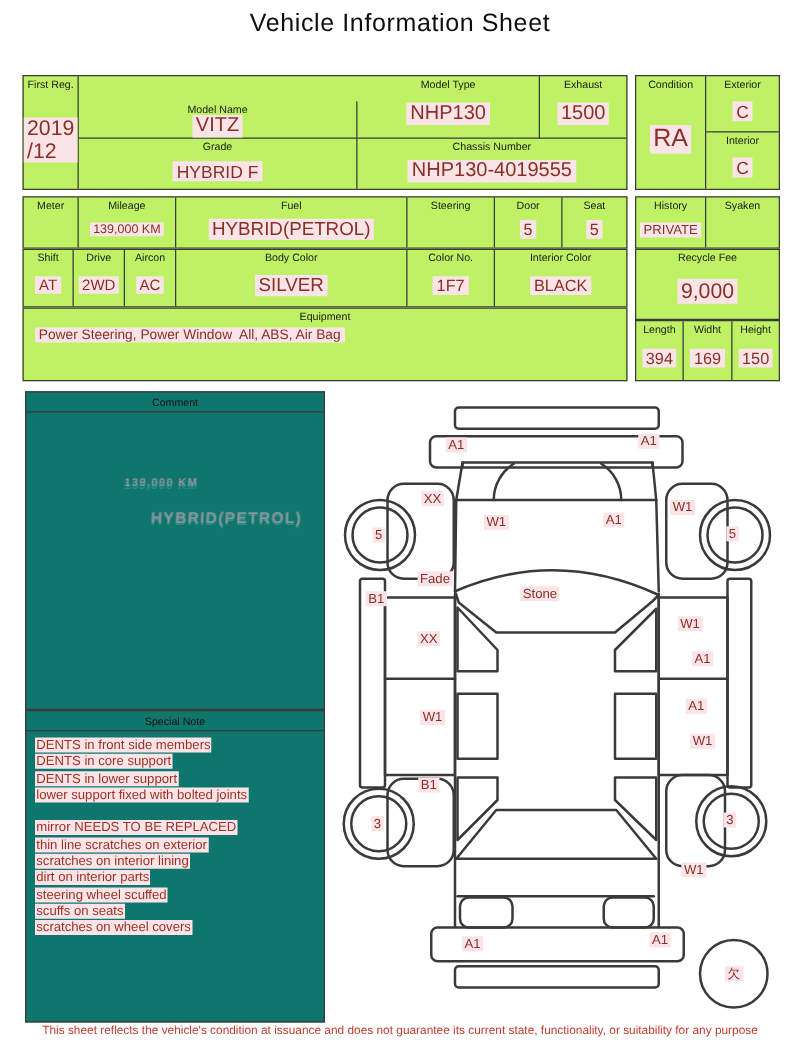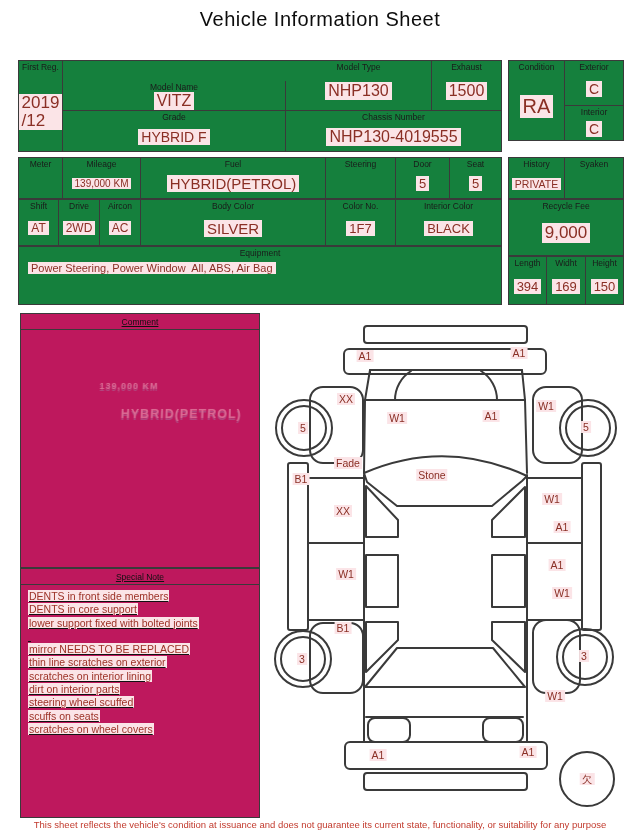--- a/index.html
+++ b/index.html
@@ -8,33 +8,33 @@
     --note:#9c3126;
     --footer:#c23b2e;
     --border:#3a3a3a;
   }
   html,body{margin:0;padding:0;background:#fff;}
   .sheet{position:relative;width:640px;height:835px;background:#fff;
          font-family:"Liberation Sans",sans-serif;color:#111;overflow:hidden;}
   .title{position:absolute;top:8px;left:0;width:100%;text-align:center;
          font-size:20px;font-weight:500;letter-spacing:.5px;color:#0d0d0d;}
   
-  .tbl{position:absolute;display:grid;border:1.5px solid var(--border);box-sizing:border-box;background:#15803d;}
+  .tbl{position:absolute;display:grid;border:1.5px solid var(--border);box-sizing:border-box;background:#bef264;}
   .cell{display:flex;flex-direction:column;min-width:0;box-sizing:border-box;}
   .br{border-right:1.3px solid var(--border);}
   .bb{border-bottom:1.3px solid var(--border);}
   .hdr{font-size:8.5px;text-align:center;padding-top:1px;color:#1a1a1a;white-space:nowrap;overflow:hidden;}
   .val{flex:1;display:flex;align-items:center;justify-content:center;min-height:0;}
   .hl{background:var(--hl);color:var(--maroon);padding:0 3px;white-space:nowrap;}
   .fs17{font-size:17px;} .fs16{font-size:16px;} .fs15{font-size:15px;} .fs14{font-size:14px;}
   .fs13{font-size:13px;} .fs12{font-size:12px;} .fs11{font-size:11px;} .fs10{font-size:10px;}
   .fs20{font-size:20px;}
   .left-align{justify-content:flex-start;align-items:flex-start;padding:2px 0 0 9px;}
   
-  .notebox{position:absolute;border:1.5px solid var(--border);box-sizing:border-box;background:#be185d;text-decoration:underline;}
+  .notebox{position:absolute;border:1.5px solid var(--border);box-sizing:border-box;background:#0f766e;}
   .notebox .boxhdr{height:15px;border-bottom:1.3px solid var(--border);display:flex;
                    align-items:center;justify-content:center;font-size:8.5px;}
   .notelines{padding:5px 4px 0 7px;}
   .noteline{font-size:10.5px;line-height:13.3px;color:var(--note);}
   .noteline .hl{color:var(--note);padding:0 1px;}
   .ghost{position:absolute;left:42px;top:34px;color:#f2aec0;opacity:.55;filter:blur(.6px);
          font-size:12.5px;font-weight:bold;letter-spacing:1px;white-space:pre;
          text-shadow:0 2px 0 rgba(140,215,230,.45);transform:skewX(-2deg);}
   .ghost .g2{display:block;margin-left:58px;margin-top:1px;}
   
@@ -84,21 +84,21 @@
         </div>
     </div>
     <div class="cell" style="grid-row:2;grid-column:3/5;">
       <div class="hdr">Chassis Number</div>
       <div class="val">
           <span class="hl fs16">NHP130-4019555</span>
         </div>
     </div>
   </div>
 
-  <div class="tbl" style="left:508px;top:60px;width:116px;height:81px;grid-template-columns:56px 1fr;grid-template-rows:45px 1fr;">
+  <div class="tbl" style="left:508px;top:60px;width:116px;height:92px;grid-template-columns:56px 1fr;grid-template-rows:45px 1fr;">
     <div class="cell br" style="grid-row:1/3;grid-column:1;">
       <div class="hdr">Condition</div>
       <div class="val">
           <span class="hl fs20">RA</span>
         </div>
     </div>
     <div class="cell bb" style="grid-row:1;grid-column:2;">
       <div class="hdr">Exterior</div>
       <div class="val">
           <span class="hl fs14">C</span>
@@ -254,20 +254,21 @@
         <span class="g2">HYBRID(PETROL)</span>
       </div>
     </div>
   </div>
 
   <div class="notebox" style="left:20px;top:568px;width:240px;height:250px;">
     <div class="boxhdr">Special Note</div>
     <div class="notelines">
         <div class="noteline"><span class="hl">DENTS in front side members</span></div>
         <div class="noteline"><span class="hl">DENTS in core support</span></div>
+        <div class="noteline"><span class="hl">DENTS in lower support</span></div>
         <div class="noteline"><span class="hl">lower support fixed with bolted joints</span></div>
         <div class="noteline blank">&nbsp;</div>
         <div class="noteline"><span class="hl">mirror NEEDS TO BE REPLACED</span></div>
         <div class="noteline"><span class="hl">thin line scratches on exterior</span></div>
         <div class="noteline"><span class="hl">scratches on interior lining</span></div>
         <div class="noteline"><span class="hl">dirt on interior parts</span></div>
         <div class="noteline"><span class="hl">steering wheel scuffed</span></div>
         <div class="noteline"><span class="hl">scuffs on seats</span></div>
         <div class="noteline"><span class="hl">scratches on wheel covers</span></div>
       </div>

